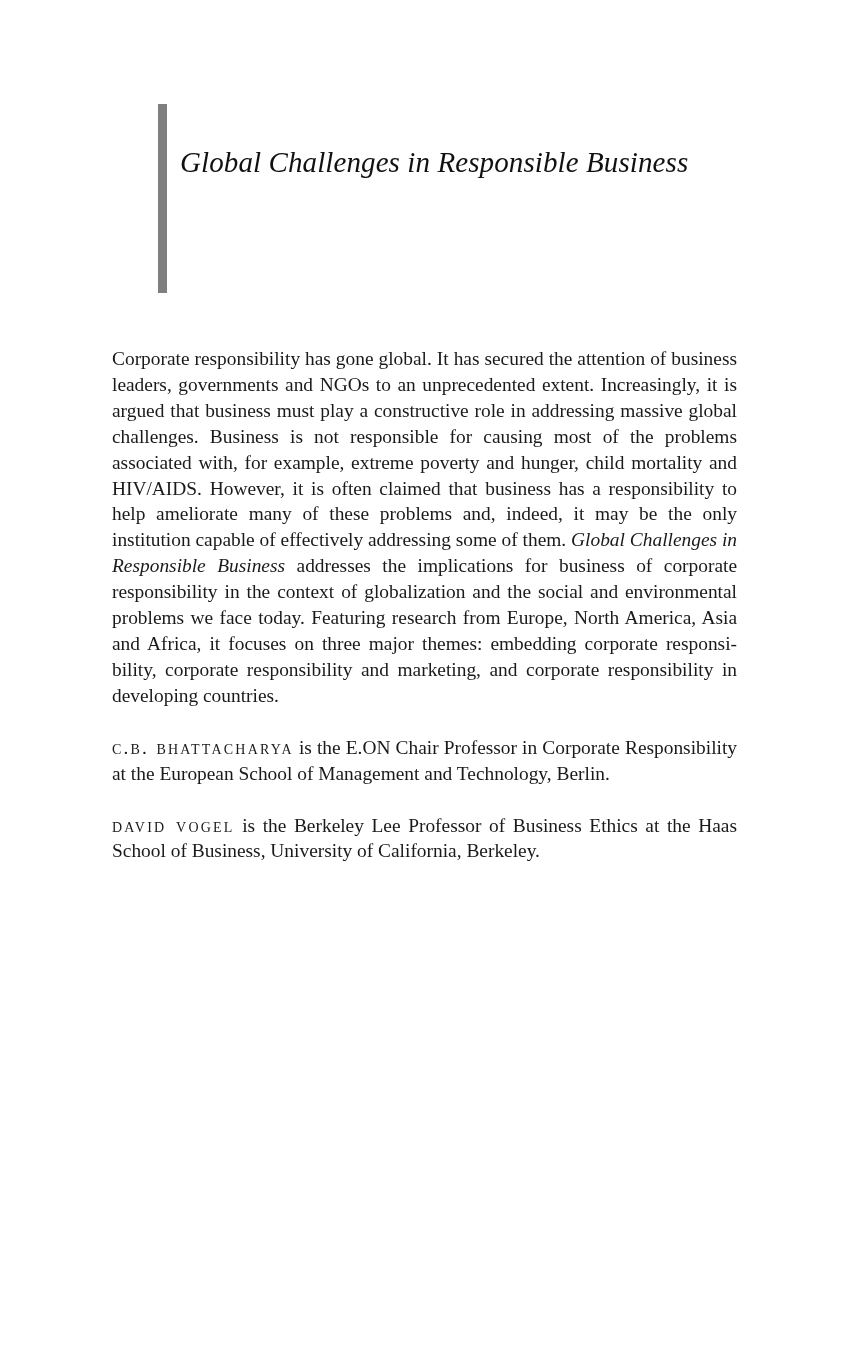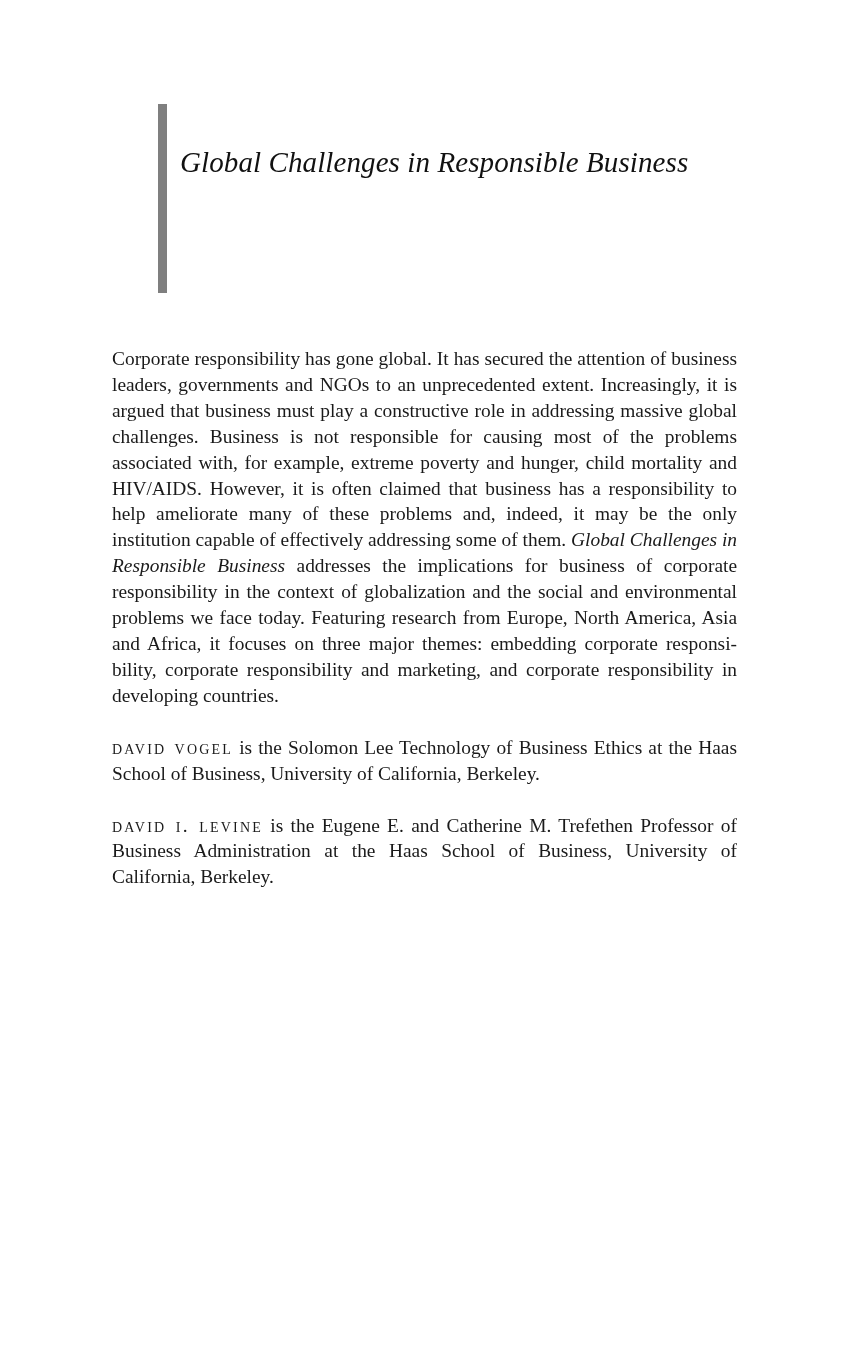--- a/index.html
+++ b/index.html
@@ -64,17 +64,17 @@
 </head>
 <body>
 
 <div class="title-bar"></div>
 <h1 class="book-title">Global Challenges in Responsible Business</h1>
 
 <div class="content">
   <p class="blurb"><span>Corporate responsibility has gone global. It has secured the attention of business leaders, governments and NGOs to an unprecedented extent. Increasingly, it is argued that business must play a constructive role in addressing massive global challenges. Business is not responsible for caus­ing most of the problems associated with, for example, extreme poverty and hunger, child mortality and HIV/AIDS. However, it is often claimed that business has a responsibility to help ameliorate many of these prob­lems and, indeed, it may be the only institution capable of effectively addressing some of them. </span><em>Global Challenges in Responsible Business</em><span> addresses the implications for business of corporate responsibility in the context of globalization and the social and environmental problems we face today. Featuring research from Europe, North America, Asia and Africa, it focuses on three major themes: embedding corporate responsi­bility, corporate responsibility and marketing, and corporate responsibil­ity in developing countries.</span></p>
 
 
+  <p class="bio"><span class="sc">C.B. Bhattacharya</span><span> is the E.ON Chair Professor in Corporate Responsibility at the European School of Management and Technology, Berlin.</span></p>
 
-  <p class="bio"><span class="sc">David Vogel</span><span> is the Solomon Lee Technology of Business Ethics at the Haas School of Business, University of California, Berkeley.</span></p>
+  <p class="bio"><span class="sc">David Vogel</span><span> is the Berkeley Lee Professor of Business Ethics at the Haas School of Business, University of California, Berkeley.</span></p>
 
-  <p class="bio"><span class="sc">David I. Levine</span><span> is the Eugene E. and Catherine M. Trefethen Professor of Business Administration at the Haas School of Business, University of California, Berkeley.</span></p>
 </div>
 
 </body></html>

